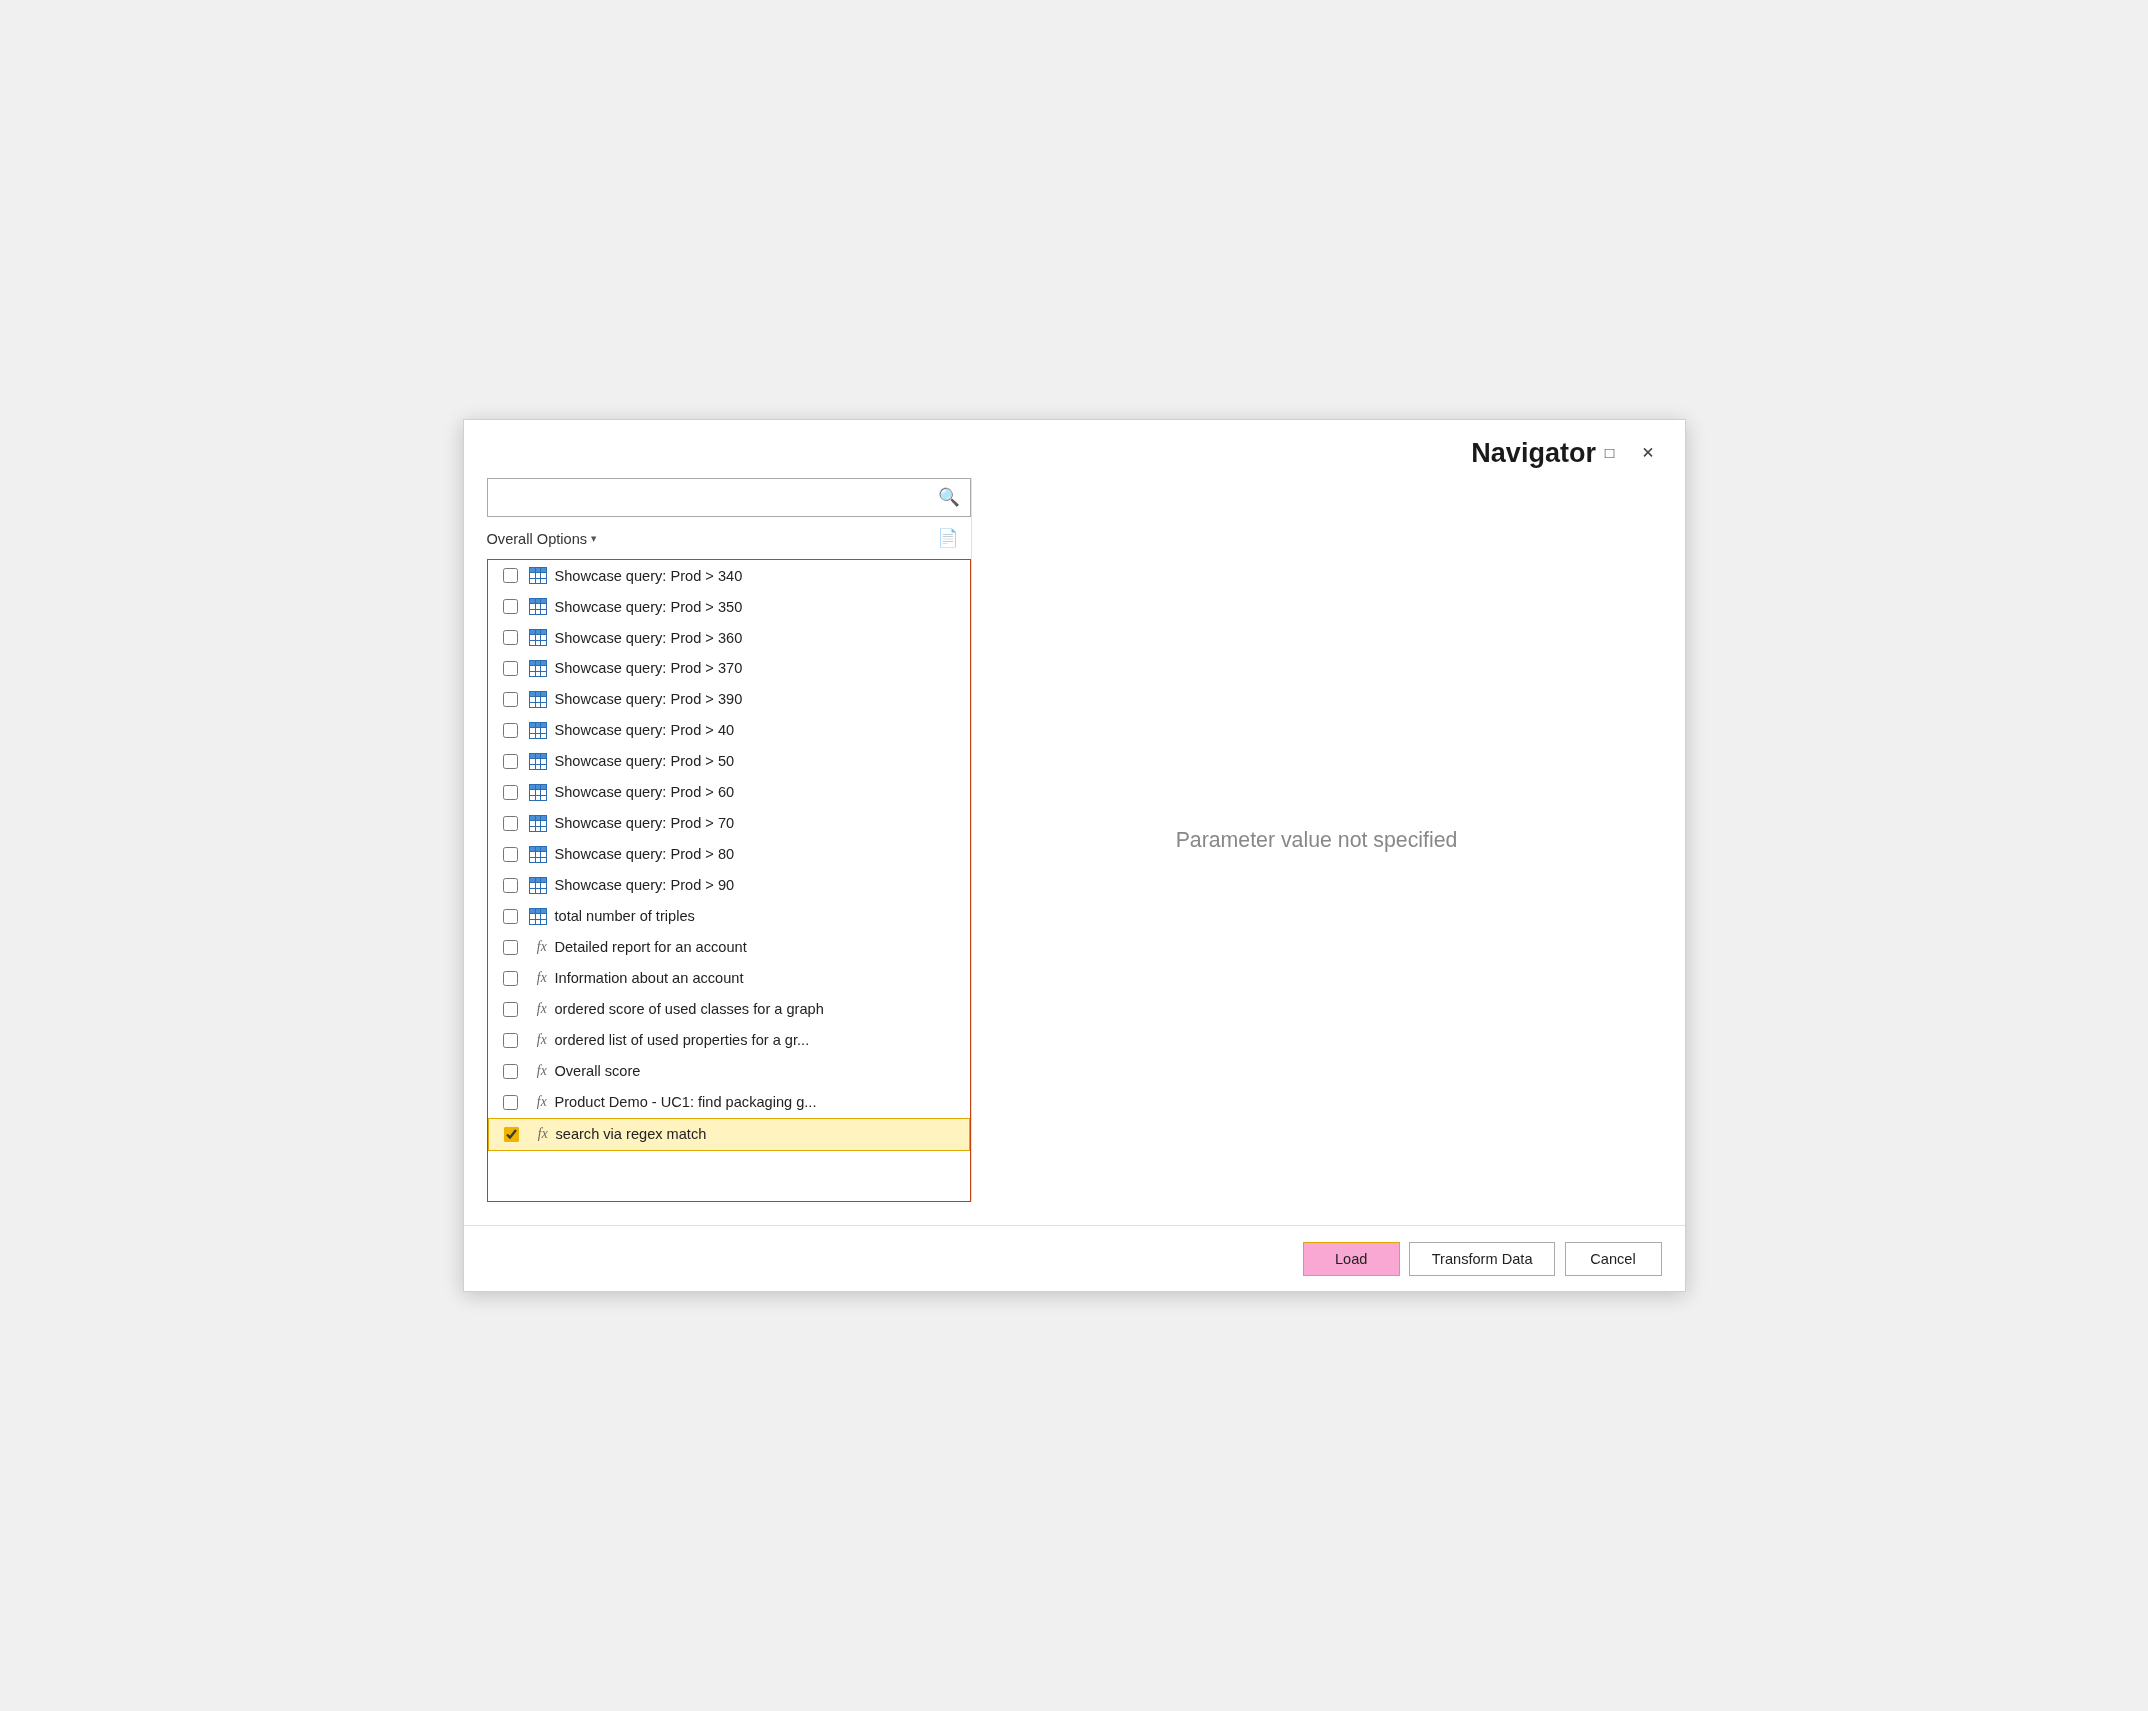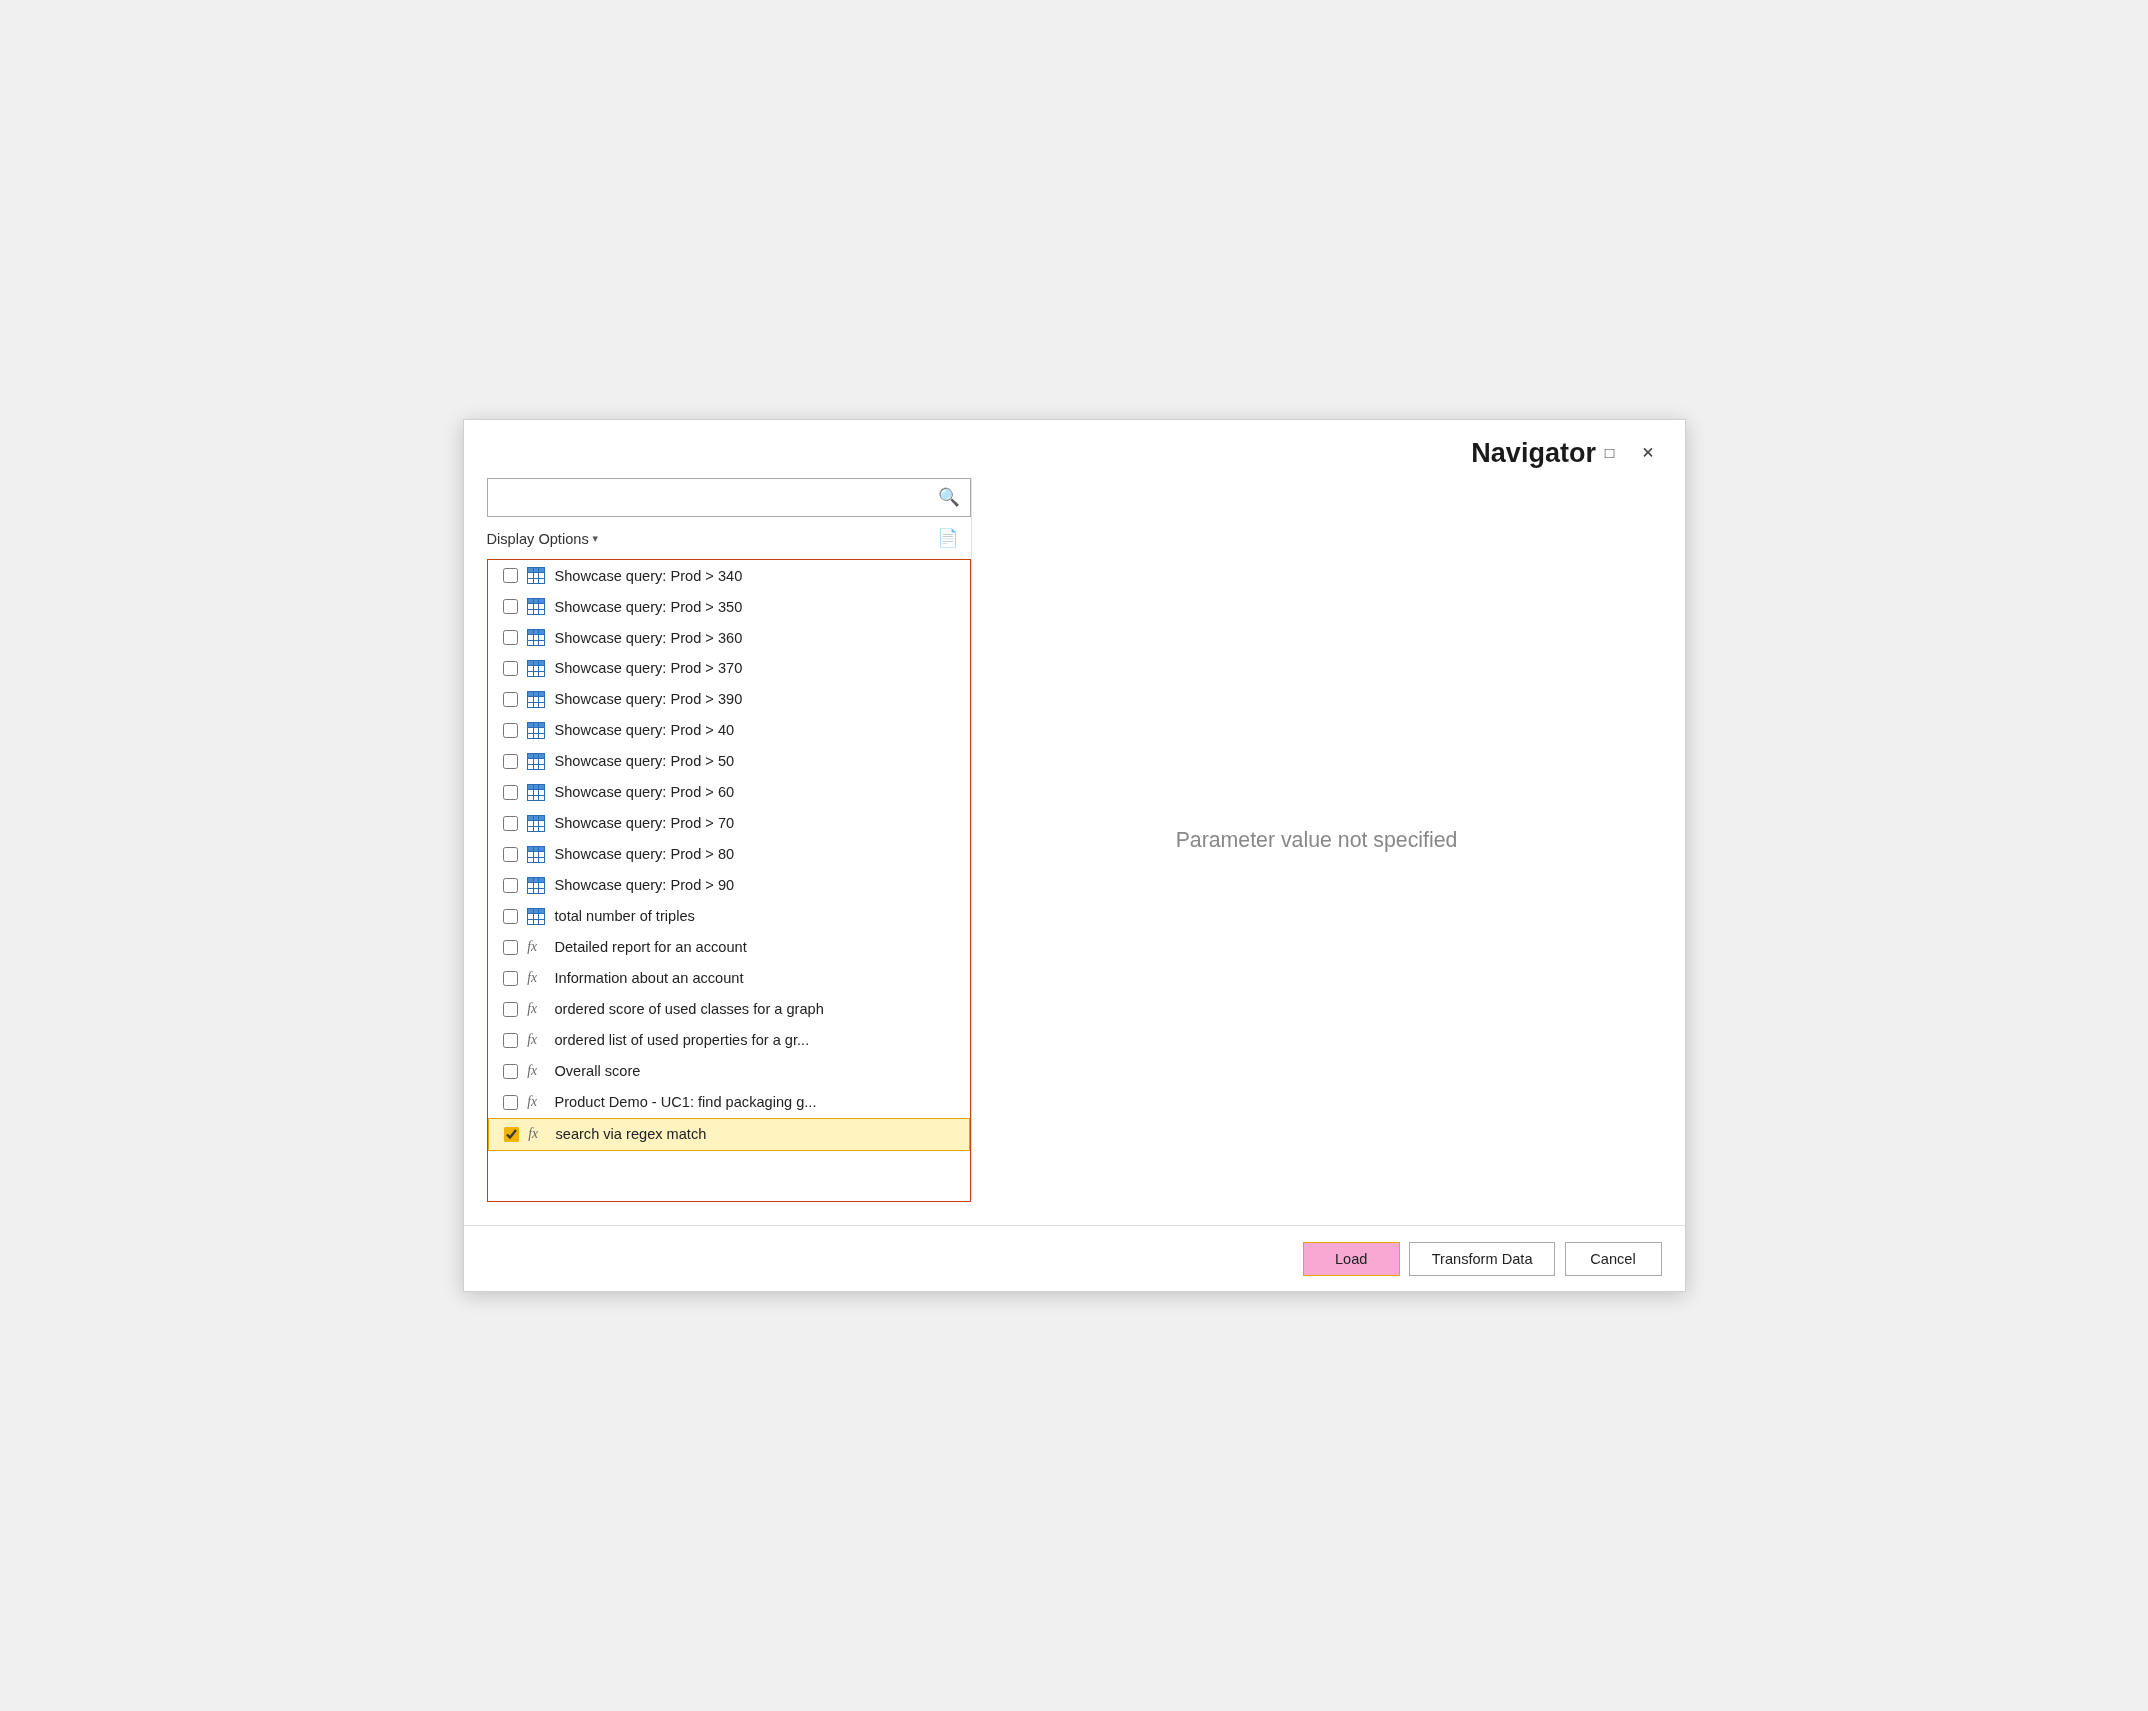--- a/index.html
+++ b/index.html
@@ -139,21 +139,21 @@
       height: 14.6px;
       margin-right: 1.9px;
       accent-color: #f0b400;
       cursor: pointer;
     }
     .item-icon {
       width: 19.4px;
       height: 19.4px;
       display: inline-flex;
       align-items: center;
-      justify-content: flex-start;
+      justify-content: flex-end;
       flex-shrink: 0;
     }
     
     .table-icon {
       display: grid;
       grid-template-columns: 1fr 1fr 1fr;
       grid-template-rows: 1fr 1fr 1fr;
       width: 17.5px;
       height: 17.5px;
       border: 1.5px solid #2a6db5;
@@ -235,21 +235,21 @@
 
       <div class="search-bar">
         <input class="search-input" type="text" placeholder="" style="">
         <button class="search-icon-btn">
           <span>🔍</span>
         </button>
       </div>
 
       <div class="display-options-row">
         <button class="display-options-btn">
-          <span>Display Options</span>
+          <span>Overall Options</span>
           <span class="chevron">▾</span>
         </button>
         <button class="icon-btn">
           <span>📄</span>
         </button>
       </div>
 
       <div class="list-container">
 
       <div class="list-item">

